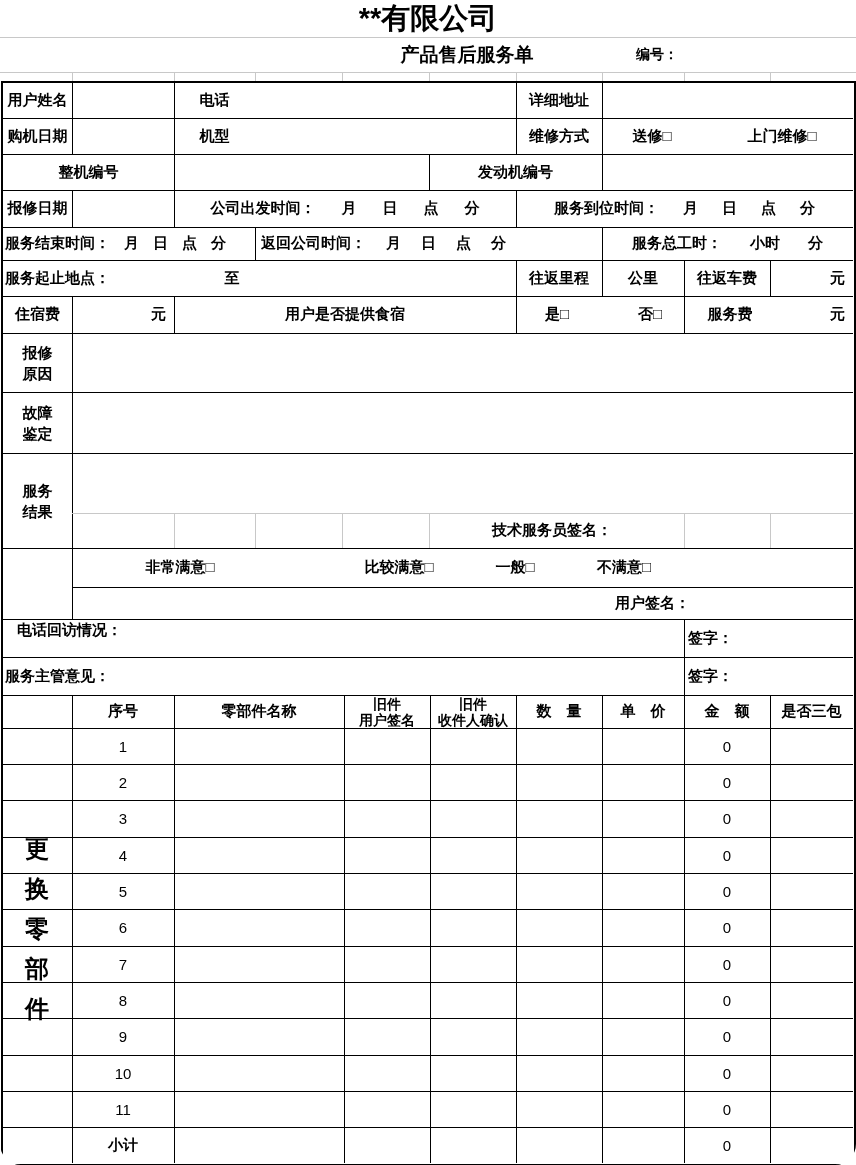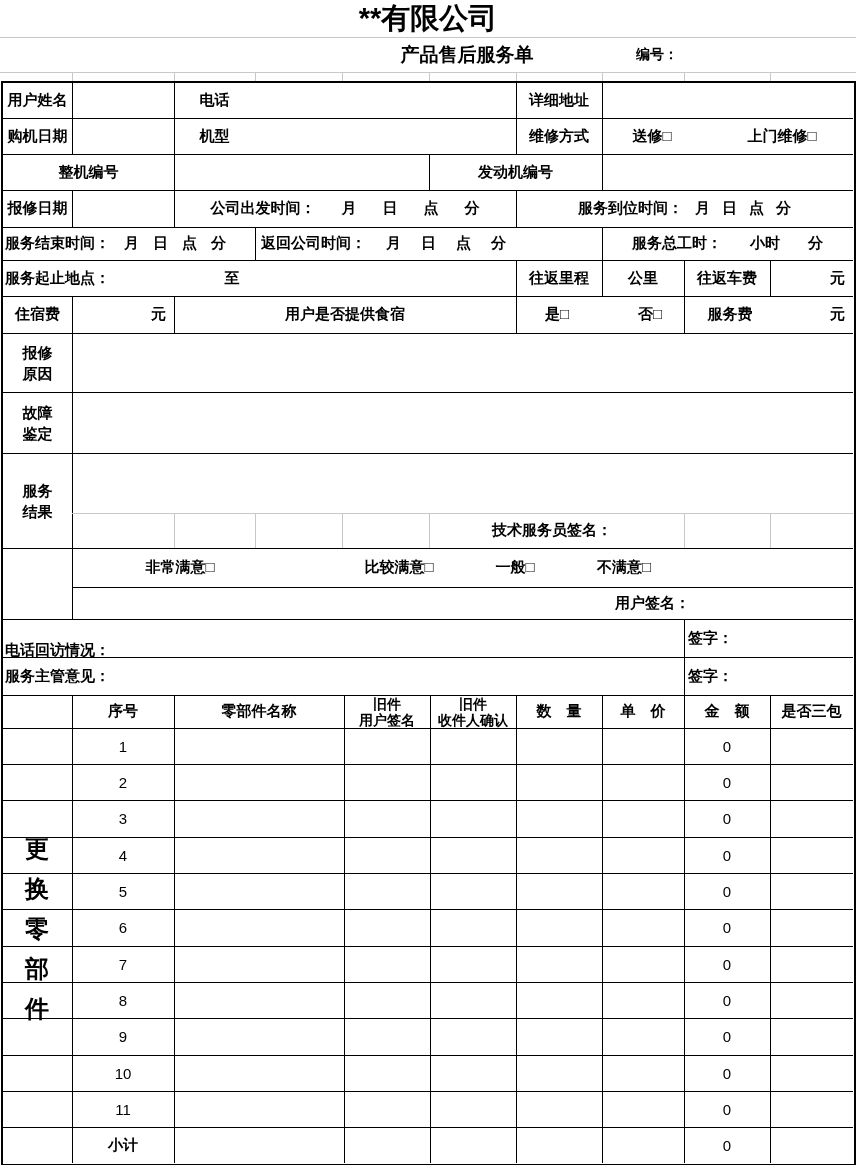--- a/index.html
+++ b/index.html
@@ -1,31 +1,31 @@
 <!DOCTYPE html>
 <html><head>
 <meta charset="utf-8">
 <style>
   html,body{margin:0;padding:0;background:#fff;}
   #page{position:relative;width:856px;height:1165px;background:#fff;overflow:hidden;
-        font-family:"Liberation Sans","DejaVu Sans",sans-serif;color:#000;}
+        font-family:"Liberation Sans","DejaVu Sans",sans-serif;color:#000;border-radius:21px;}
   .c{position:absolute;display:flex;align-items:center;justify-content:center;
      font-weight:700;font-size:15px;white-space:nowrap;}
   .l{justify-content:flex-start}
   .r{justify-content:flex-end}
   .num{font-weight:400;font-size:15px}
   .two{flex-direction:column;line-height:21px}
   .hdr2{flex-direction:column;line-height:16px;font-size:14px}
   .vert{flex-direction:column;font-size:24px;line-height:40px;letter-spacing:1px}
   .hl{position:absolute;height:1px;background:#000}
   .vl{position:absolute;width:1px;background:#000}
   .gh{position:absolute;height:1px;background:#c8c8c8}
   .gv{position:absolute;width:1px;background:#c8c8c8}
   .outline{position:absolute;left:1px;top:81px;width:851px;height:1081px;border:2px solid #000}
-  .g14{gap:14px}.g20{gap:20px}.g24{gap:12px}.g26{gap:26px}.g28{gap:28px}
+  .g14{gap:14px}.g20{gap:20px}.g24{gap:24px}.g26{gap:26px}.g28{gap:28px}
   .blank{position:absolute}
 </style>
 </head>
 <body>
 
 <div id="page">
 
   <div class="c" style="left:0;top:0;width:856px;height:37px;font-size:29px">**有限公司</div>
   <div class="c" style="left:337px;top:37px;width:260px;height:35px;font-size:19px">产品售后服务单</div>
   <div class="c l" style="left:636px;top:37px;width:120px;height:35px;font-size:14px">编号：</div>
@@ -193,21 +193,21 @@
   </div>
   <div class="blank" style="left:73px;top:454px;width:779px;height:58px"></div>
   <div class="c l" style="left:72px;top:513px;width:781px;height:35px;padding-left:420px">技术服务员签名：</div>
 
   <div class="c" style="left:100px;top:548px;width:160px;height:39px">非常满意□</div>
   <div class="c" style="left:319px;top:548px;width:160px;height:39px">比较满意□</div>
   <div class="c" style="left:435px;top:548px;width:160px;height:39px">一般□</div>
   <div class="c" style="left:544px;top:548px;width:160px;height:39px">不满意□</div>
   <div class="c l" style="left:72px;top:587px;width:781px;height:32px;padding-left:543px">用户签名：</div>
 
-  <div class="c l" style="left:3px;top:631px;width:681px;height:38px;padding-left:2px">电话回访情况：</div>
+  <div class="c l" style="left:3px;top:611px;width:681px;height:38px;padding-left:14px">电话回访情况：</div>
   <div class="c l" style="left:684px;top:619px;width:169px;height:38px;padding-left:4px">签字：</div>
   <div class="c l" style="left:3px;top:657px;width:681px;height:38px;padding-left:2px">服务主管意见：</div>
   <div class="c l" style="left:684px;top:657px;width:169px;height:38px;padding-left:4px">签字：</div>
 
   <div class="c vert" style="left:3px;top:695px;width:69px;height:468px">
     <span>更</span>
     <span>换</span>
     <span>零</span>
     <span>部</span>
     <span>件</span>

